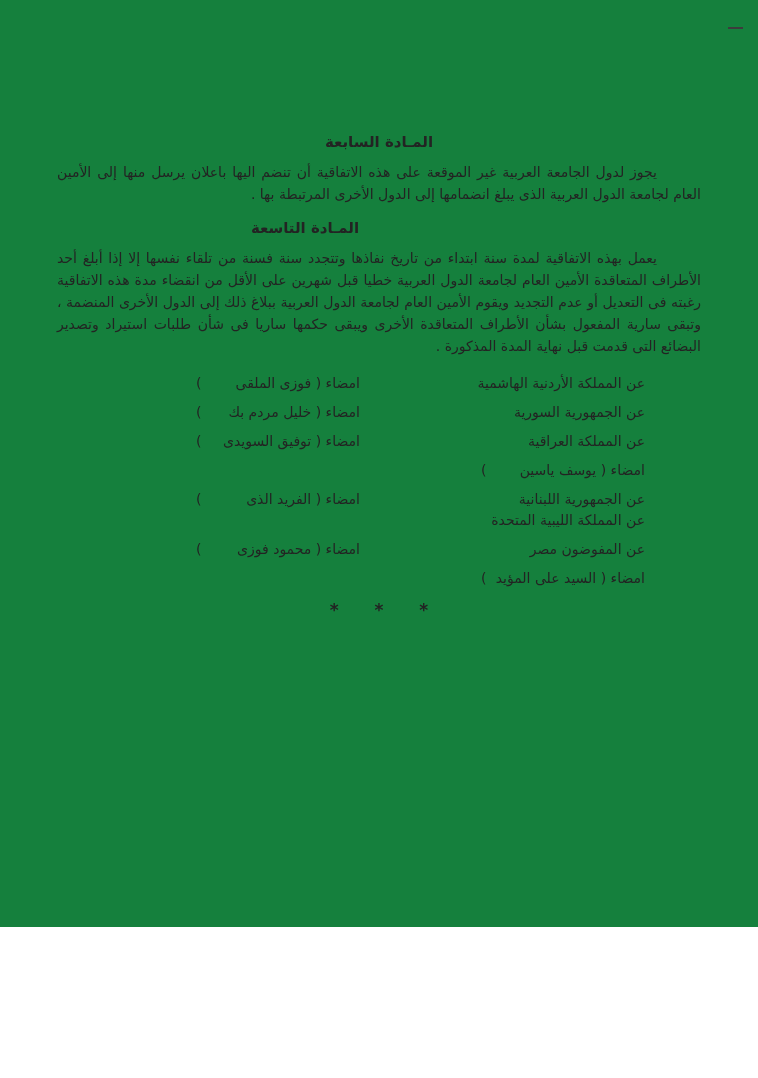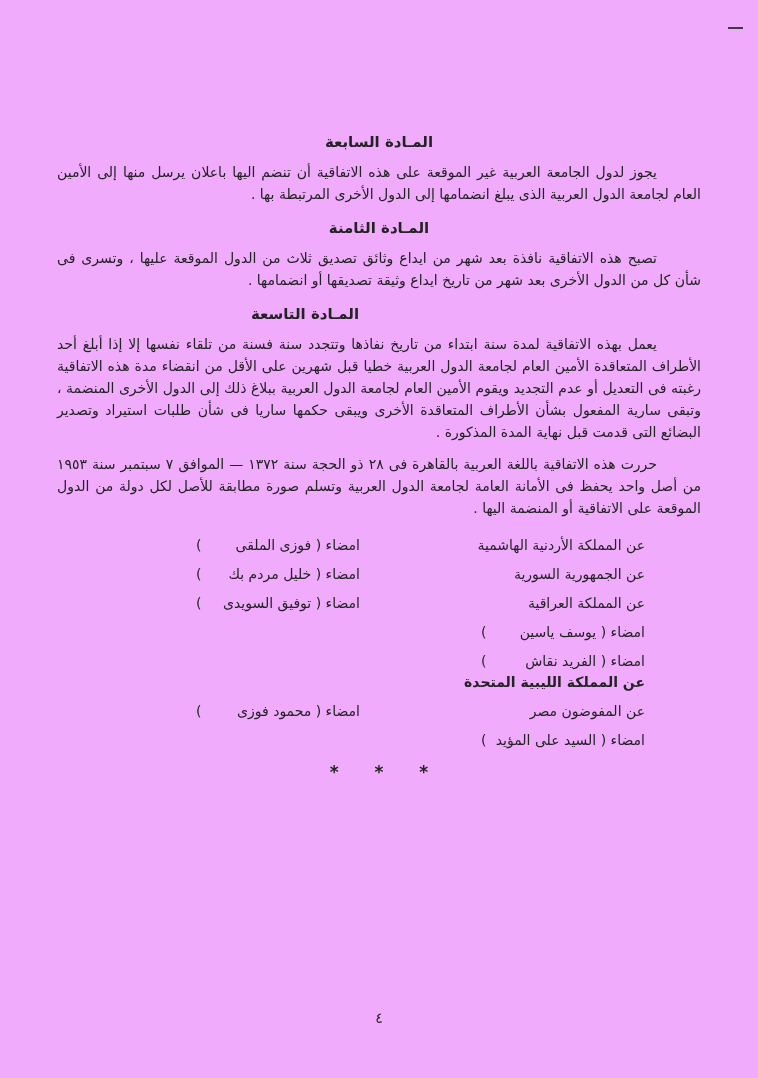--- a/index.html
+++ b/index.html
@@ -3,23 +3,23 @@
 <meta charset="utf-8">
 <style>
   html, body {
     margin: 0;
     padding: 0;
     background: #ffffff;
   }
   .page {
     position: relative;
     width: 758px;
-    height: 1078px;
+    height: 927px;
     margin: 0 auto;
-    background: #f0abfc;
+    background: #15803d;
     direction: rtl;
     font-family: "DejaVu Sans", sans-serif;
     color: #232323;
     overflow: hidden;
   }
   .corner-dash {
     position: absolute;
     top: 27px;
     right: 15px;
     width: 15px;
@@ -58,21 +58,21 @@
     align-items: baseline;
     line-height: 20px;
     margin-bottom: 9px;
   }
   .sig-country { width: 262px; margin-left: 23px; }
   .sig-cell {
     width: 164px;
     display: flex;
     justify-content: space-between;
   }
-  .sig-row.tight { margin-top: -8px; font-weight: bold; }
+  .sig-row.tight { margin-top: -8px; }
   .separator {
     text-align: center;
     font-size: 17px;
     font-weight: bold;
     word-spacing: 30px;
     margin-top: 12px;
   }
   .page-number {
     position: absolute;
     top: 1010px;
@@ -89,29 +89,24 @@
 
   <div class="corner-dash"></div>
 
   <div class="content">
 
     <section>
       <h2 class="article-heading">المـادة السابعة</h2>
       <p class="body-para">يجوز لدول الجامعة العربية غير الموقعة على هذه الاتفاقية أن تنضم اليها باعلان يرسل منها إلى الأمين العام لجامعة الدول العربية الذى يبلغ انضمامها إلى الدول الأخرى المرتبطة بها .</p>
     </section>
 
-    <section>
-      <h2 class="article-heading">المـادة الثامنة</h2>
-      <p class="body-para">تصبح هذه الاتفاقية نافذة بعد شهر من ايداع وثائق تصديق ثلاث من الدول الموقعة عليها ، وتسرى فى شأن كل من الدول الأخرى بعد شهر من تاريخ ايداع وثيقة تصديقها أو انضمامها .</p>
-    </section>
 
     <section>
       <h2 class="article-heading shift-left">المـادة التاسعة</h2>
       <p class="body-para">يعمل بهذه الاتفاقية لمدة سنة ابتداء من تاريخ نفاذها وتتجدد سنة فسنة من تلقاء نفسها إلا إذا أبلغ أحد الأطراف المتعاقدة الأمين العام لجامعة الدول العربية خطيا قبل شهرين على الأقل من انقضاء مدة هذه الاتفاقية رغبته فى التعديل أو عدم التجديد ويقوم الأمين العام لجامعة الدول العربية ببلاغ ذلك إلى الدول الأخرى المنضمة ، وتبقى سارية المفعول بشأن الأطراف المتعاقدة الأخرى ويبقى حكمها ساريا فى شأن طلبات استيراد وتصدير البضائع التى قدمت قبل نهاية المدة المذكورة .</p>
-      <p class="body-para">حررت هذه الاتفاقية باللغة العربية بالقاهرة فى ٢٨ ذو الحجة سنة ١٣٧٢ — الموافق ٧ سبتمبر سنة ١٩٥٣ من أصل واحد يحفظ فى الأمانة العامة لجامعة الدول العربية وتسلم صورة مطابقة للأصل لكل دولة من الدول الموقعة على الاتفاقية أو المنضمة اليها .</p>
     </section>
 
     <div class="signatures">
 
       <div class="sig-row">
         <div class="sig-country">عن المملكة الأردنية الهاشمية</div>
         <div class="sig-cell">
           <span>امضاء ( فوزى الملقى</span>
           <span>)</span>
         </div>
@@ -134,22 +129,23 @@
       </div>
 
       <div class="sig-row">
         <div class="sig-cell">
           <span>امضاء ( يوسف ياسين</span>
           <span>)</span>
         </div>
       </div>
 
       <div class="sig-row">
+        <div class="sig-country">عن الجمهورية اللبنانية</div>
         <div class="sig-cell">
-          <span>امضاء ( الفريد نقاش</span>
+          <span>امضاء ( الفريد الذى</span>
           <span>)</span>
         </div>
       </div>
 
       <div class="sig-row tight">
         <div class="sig-country">عن المملكة الليبية المتحدة</div>
         <div class="sig-cell">
           <span></span>
           <span></span>
         </div>

